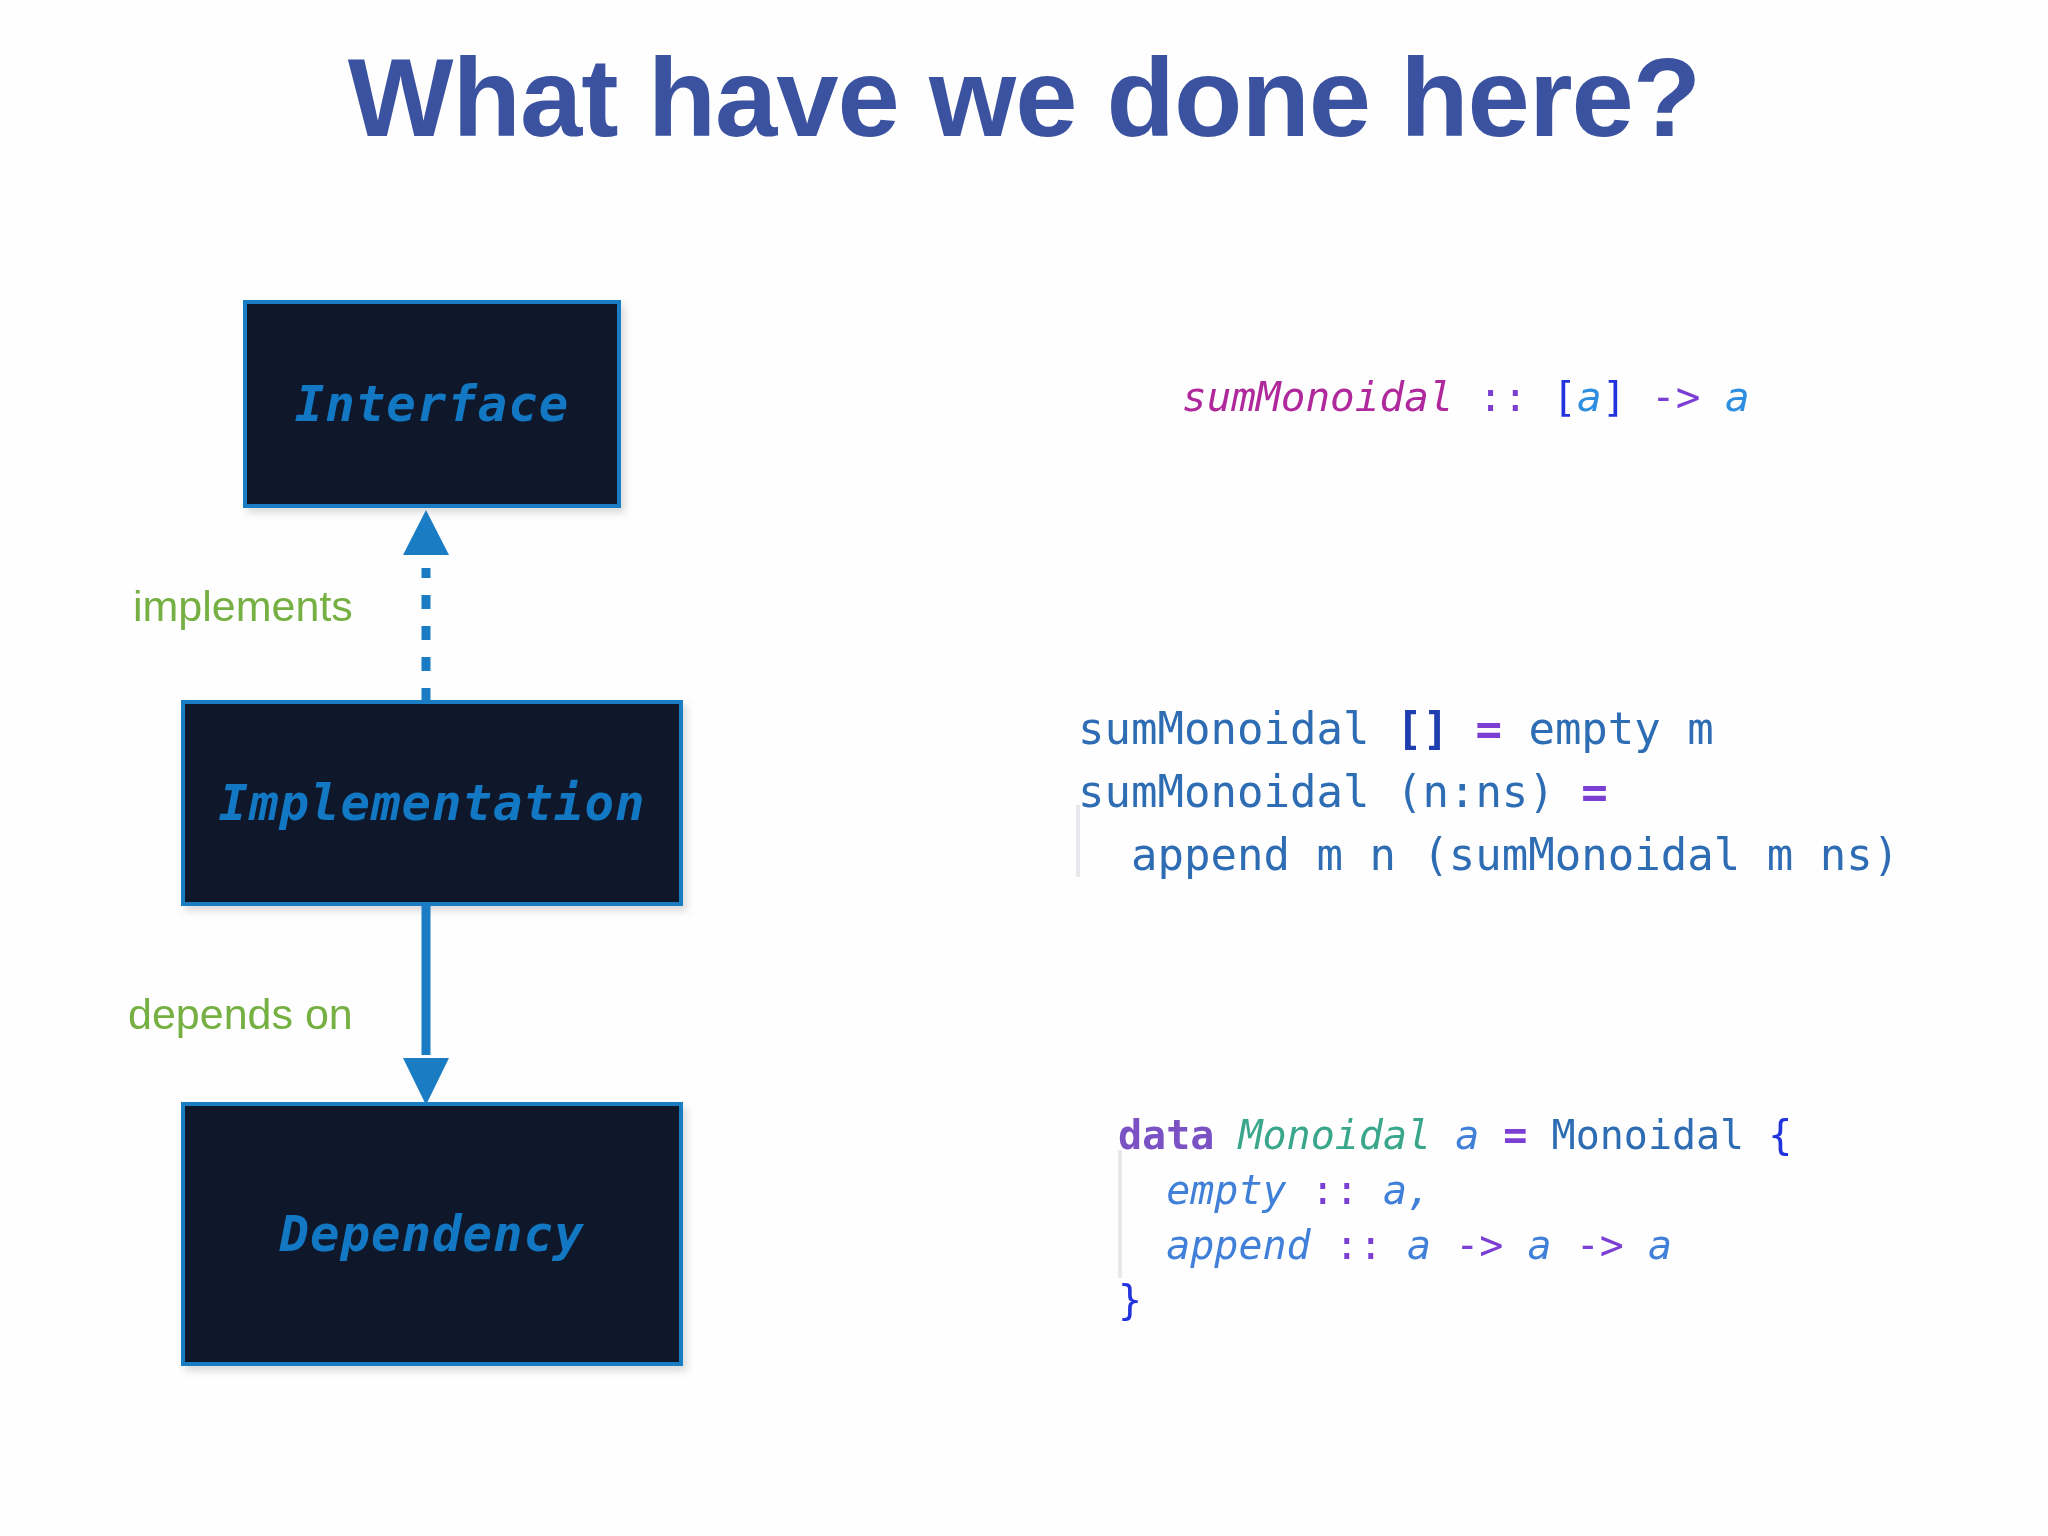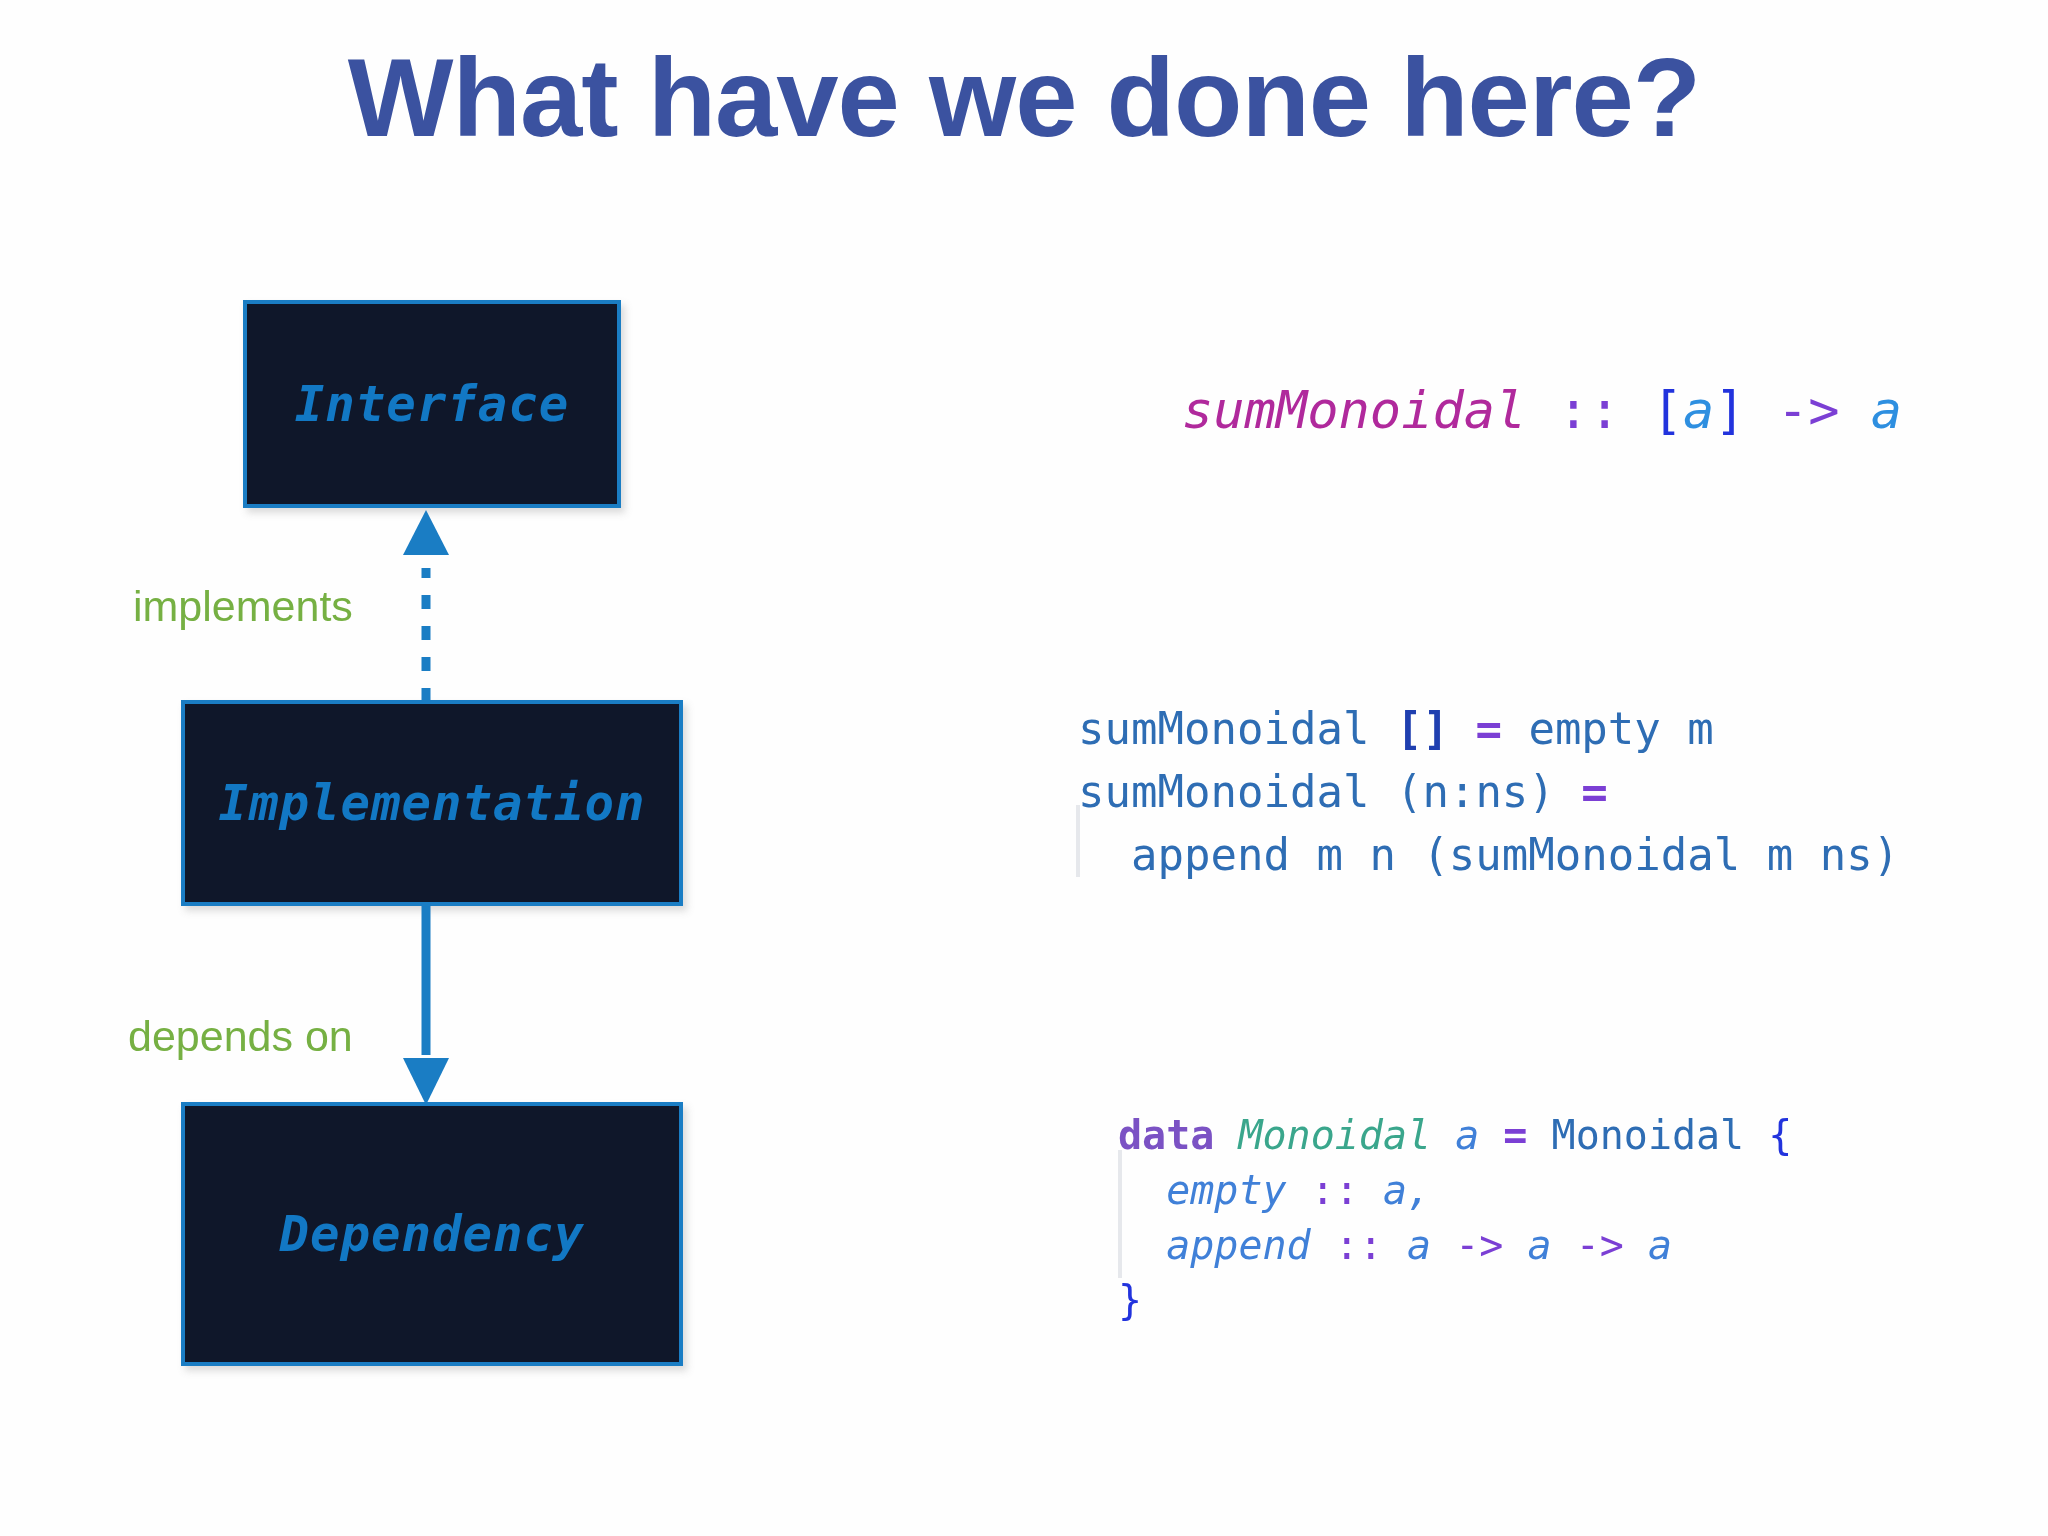--- a/index.html
+++ b/index.html
@@ -78,31 +78,31 @@
   
   .edge-label {
     position: absolute;
     font-family: "Liberation Sans", sans-serif;
     font-size: 43px;
     color: #76b043;
     white-space: nowrap;
     text-align: right;
   }
   #label-implements { left: 133px; top: 582px; }
-  #label-depends-on { left: 128px; top: 990px; margin-top: 22px; }
+  #label-depends-on { left: 128px; top: 990px; }
 
   
   .code-block {
     position: absolute;
     font-family: "DejaVu Sans Mono", "Liberation Mono", monospace;
     font-size: 41px;
     line-height: 63px;
     white-space: pre;
   }
-  #code-signature { left: 1182px; top: 379px; font-size: 52px; }
+  #code-signature { left: 1182px; top: 366px; font-size: 41px; }
   #code-definition { left: 1078px; top: 697px; font-size: 44px; line-height: 63px; }
   #code-data      { left: 1118px; top: 1108px; font-size: 40px; line-height: 55px; }
 
   .code-line { position: relative; }
   .guide {
     position: absolute;
     width: 4px;
     background: #e6e8ec;
   }
   #guide-def  { left: 1076px; top: 805px; height: 72px; }

